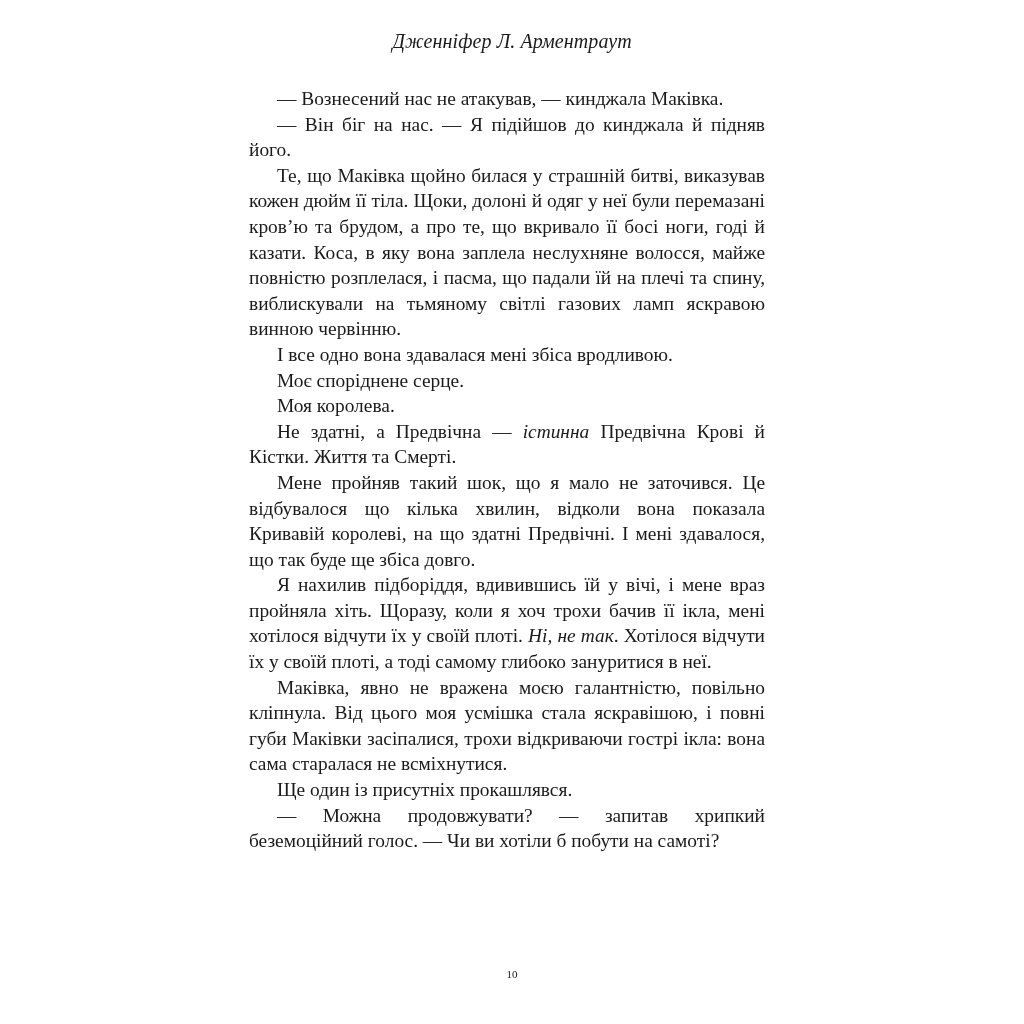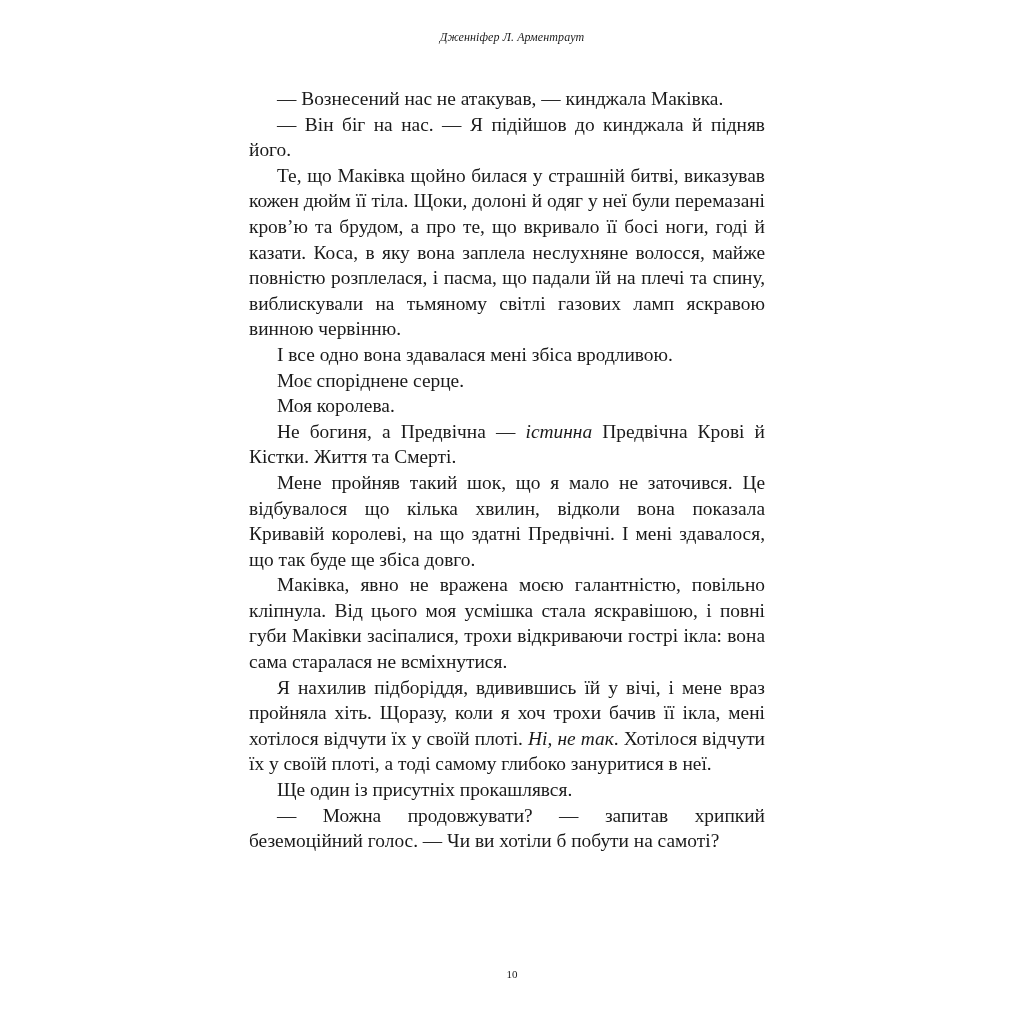--- a/index.html
+++ b/index.html
@@ -25,21 +25,21 @@
   }
 
   
   .running-head {
     position: absolute;
     left: 0;
     top: 30px;
     width: 1024px;
     text-align: center;
     font-style: italic;
-    font-size: 12px;
+    font-size: 20px;
     letter-spacing: 0.1px;
     color: #1a1a1a;
   }
 
   
   .text-block {
     position: absolute;
     left: 249px;
     top: 86px;
     width: 516px;
@@ -81,23 +81,23 @@
 
   <div class="running-head">Дженніфер Л. Арментраут</div>
 
   <div class="text-block">
       <p class="para last-line-flush"><span>— Вознесений нас не атакував, — кинджала Маківка.</span></p>
       <p class="para last-line-flush"><span>— Він біг на нас. — Я підійшов до кинджала й підняв його.</span></p>
       <p class="para last-line-flush"><span>Те, що Маківка щойно билася у страшній битві, виказував кожен дюйм її тіла. Щоки, долоні й одяг у неї були перемазані кров’ю та брудом, а про те, що вкривало її босі ноги, годі й казати. Коса, в яку вона заплела неслухняне волосся, майже повністю розплелася, і пасма, що падали їй на плечі та спину, виблискували на тьмяному світлі газових ламп яскравою винною червінню.</span></p>
       <p class="para last-line-flush"><span>І все одно вона здавалася мені збіса вродливою.</span></p>
       <p class="para last-line-flush"><span>Моє споріднене серце.</span></p>
       <p class="para last-line-flush"><span>Моя королева.</span></p>
-      <p class="para last-line-flush"><span>Не богиня, а Предвічна — </span><em>істинна</em><span> Предвічна Крові й Кістки. Життя та Смерті.</span></p>
+      <p class="para last-line-flush"><span>Не здатні, а Предвічна — </span><em>істинна</em><span> Предвічна Крові й Кістки. Життя та Смерті.</span></p>
       <p class="para last-line-flush"><span>Мене пройняв такий шок, що я мало не заточився. Це відбувалося що кілька хвилин, відколи вона показала Кривавій королеві, на що здатні Предвічні. І мені здавалося, що так буде ще збіса довго.</span></p>
+      <p class="para last-line-flush"><span>Я нахилив підборіддя, вдивившись їй у вічі, і мене враз пройняла хіть. Щоразу, коли я хоч трохи бачив її ікла, мені хотілося відчути їх у своїй плоті. </span><em>Ні, не так</em><span>. Хотілося відчути їх у своїй плоті, а тоді самому глибоко зануритися в неї.</span></p>
       <p class="para last-line-flush"><span>Маківка, явно не вражена моєю галантністю, повільно кліпнула. Від цього моя усмішка стала яскравішою, і повні губи Маківки засіпалися, трохи відкриваючи гострі ікла: вона сама старалася не всміхнутися.</span></p>
-      <p class="para last-line-flush"><span>Я нахилив підборіддя, вдивившись їй у вічі, і мене враз пройняла хіть. Щоразу, коли я хоч трохи бачив її ікла, мені хотілося відчути їх у своїй плоті. </span><em>Ні, не так</em><span>. Хотілося відчути їх у своїй плоті, а тоді самому глибоко зануритися в неї.</span></p>
       <p class="para last-line-flush"><span>Ще один із присутніх прокашлявся.</span></p>
       <p class="para last-line-flush"><span>— Можна продовжувати? — запитав хрипкий беземоційний голос. — Чи ви хотіли б побути на самоті?</span></p>
     </div>
 
   <div class="folio">10</div>
 
 </div>
 
 </body></html>

